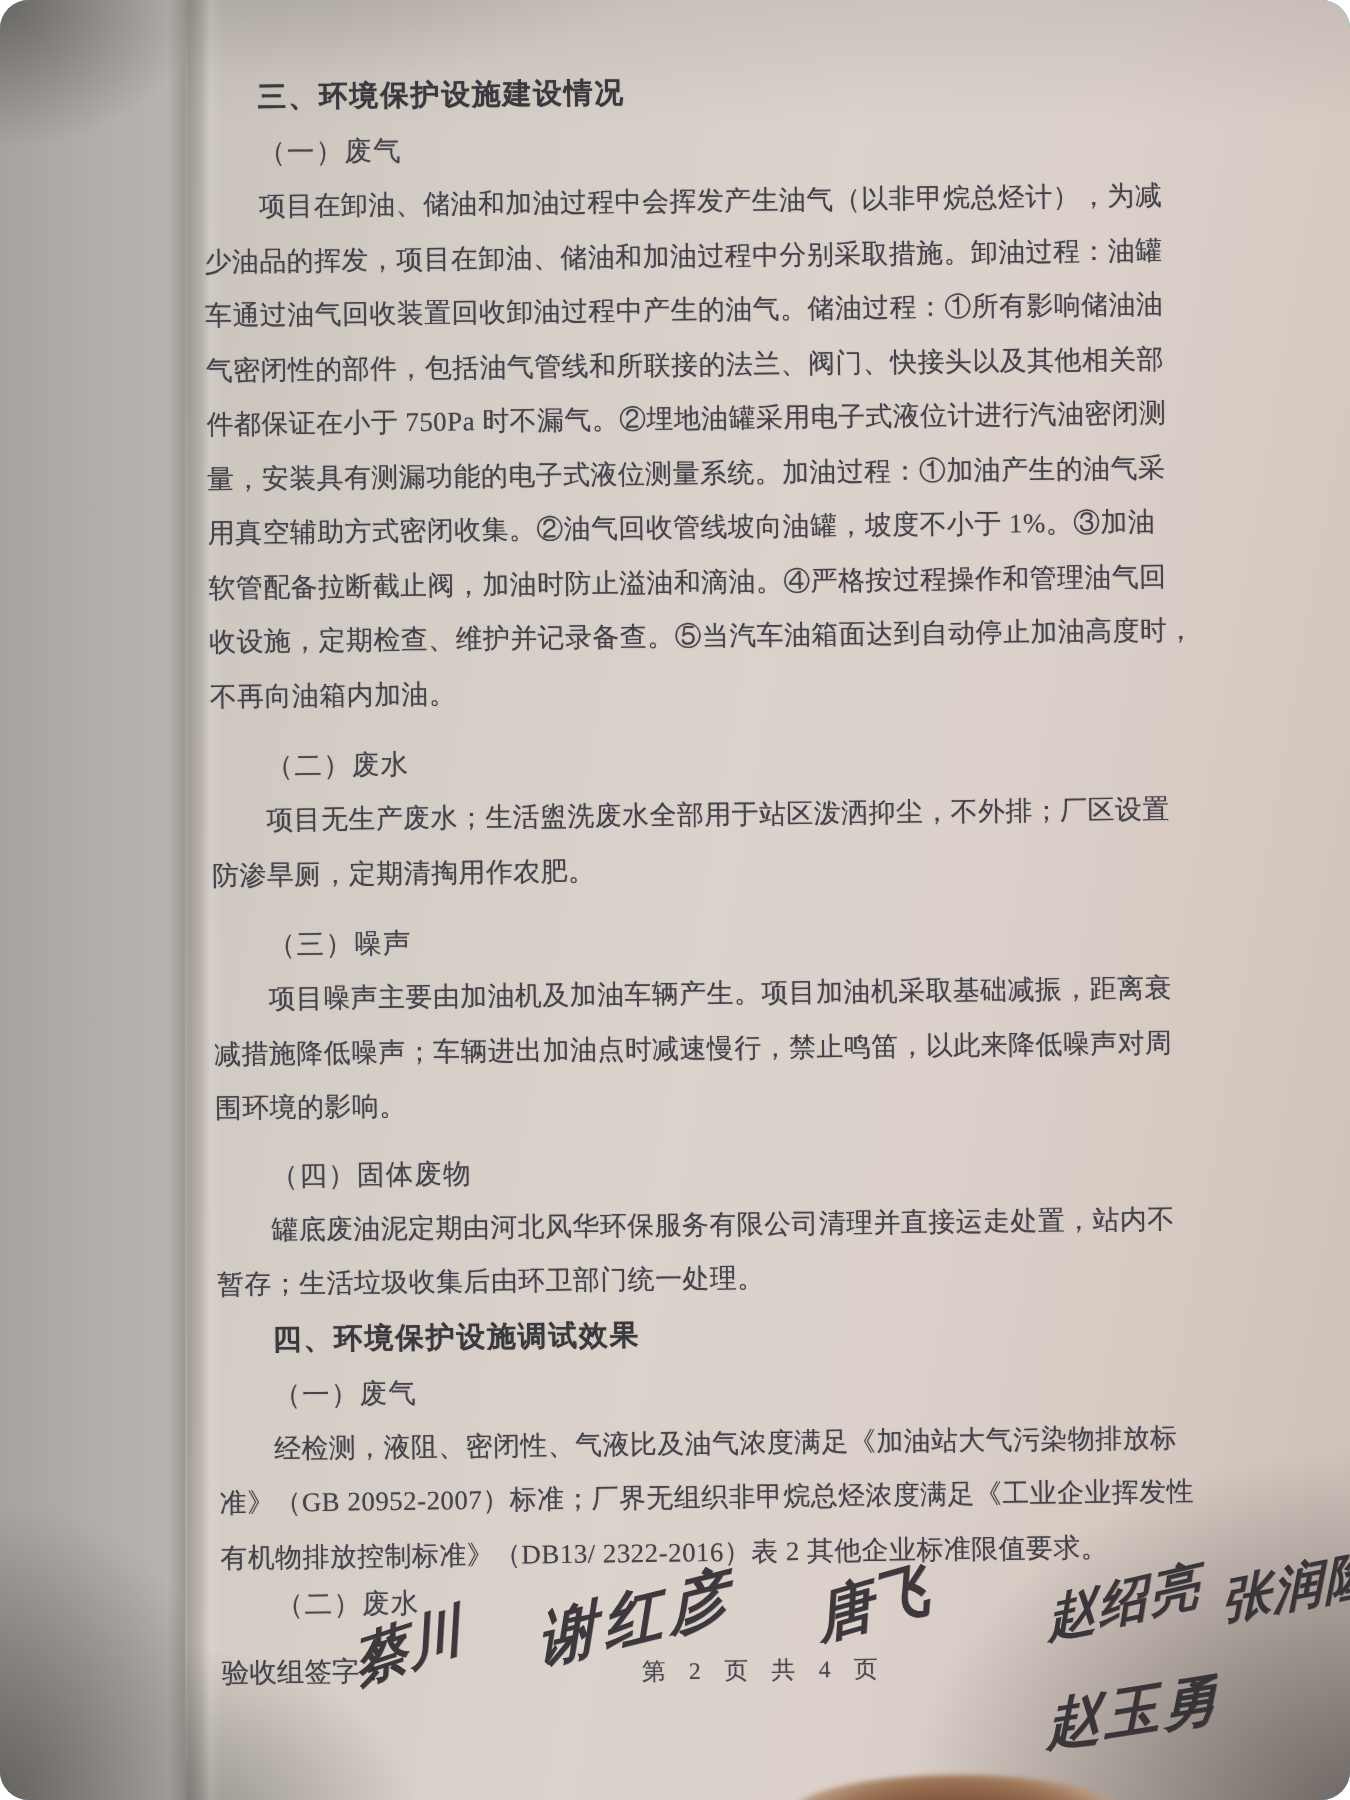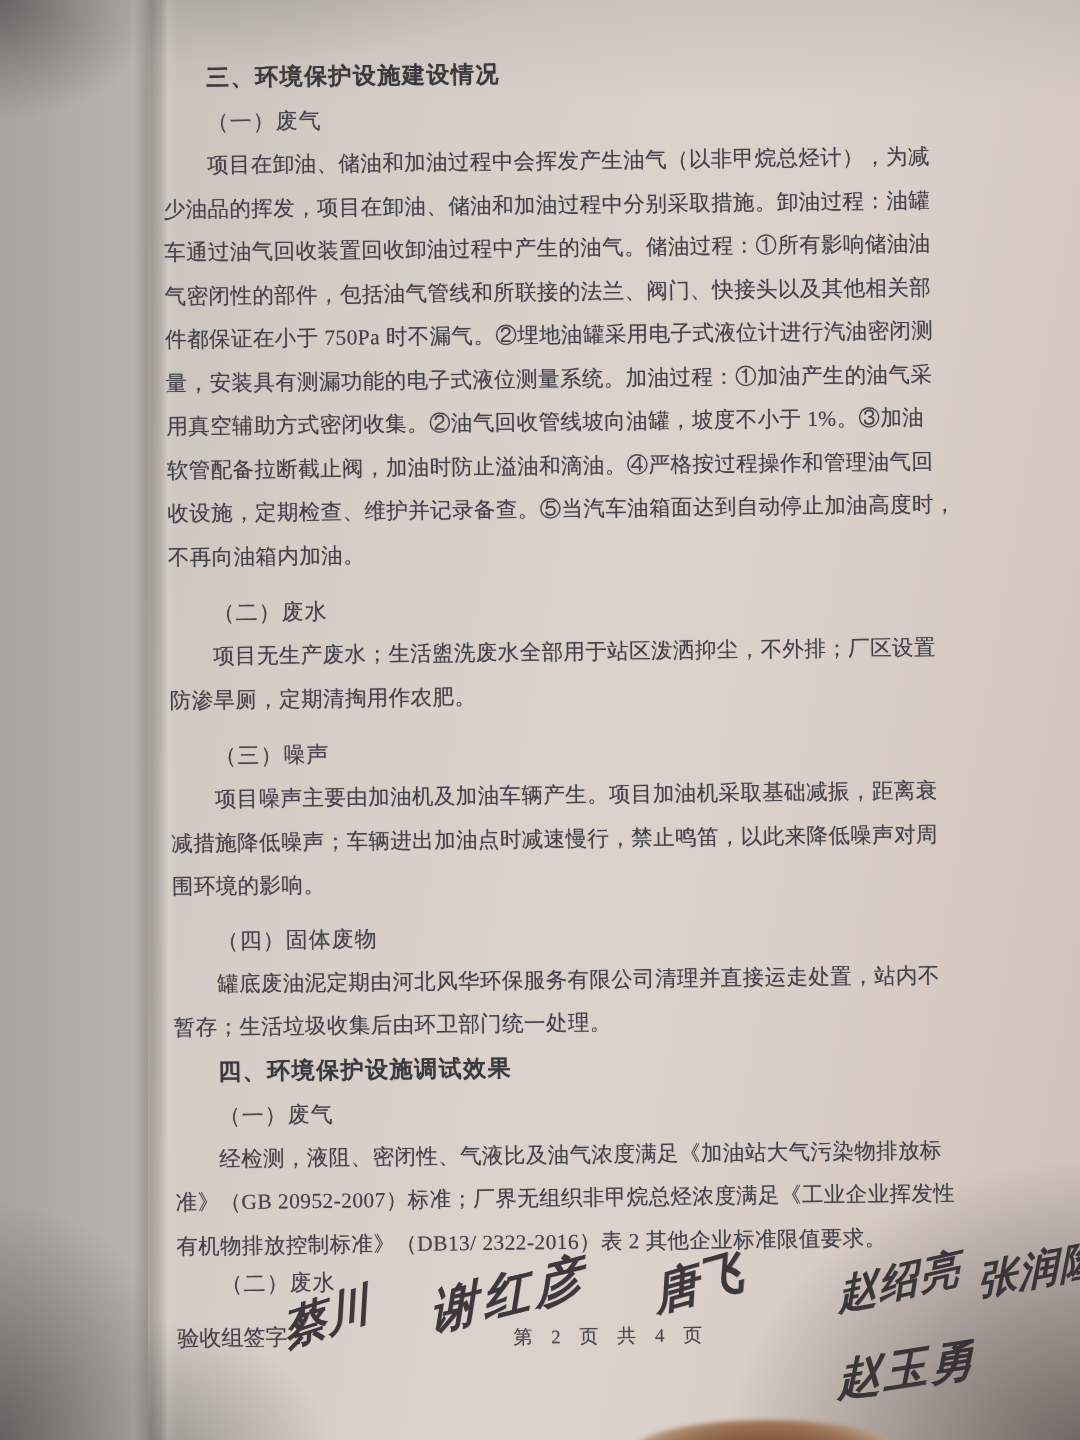--- a/index.html
+++ b/index.html
@@ -4,20 +4,21 @@
 <style>
   * { margin: 0; padding: 0; box-sizing: border-box; }
   html, body { width: 1080px; height: 1440px; overflow: hidden; }
   body { font-family: "Liberation Serif", "DejaVu Serif", serif; }
 
   .photo {
     position: relative;
     width: 1080px; height: 1440px;
     background: #0ea5e9;
     overflow: hidden;
+    border-radius: 23px;
   }
 
   
   .left-surface {
     position: absolute; left: 0; top: 0; width: 152px; height: 1440px;
     background:
       radial-gradient(ellipse 230px 170px at 0% 0%, rgba(25,24,22,0.45), rgba(25,24,22,0) 70%),
       radial-gradient(ellipse 280px 330px at 0% 100%, rgba(28,26,24,0.48), rgba(28,26,24,0) 72%),
       linear-gradient(to right, #a7a49f 0%, #b2afaa 55%, #b9b6b1 100%);
   }

